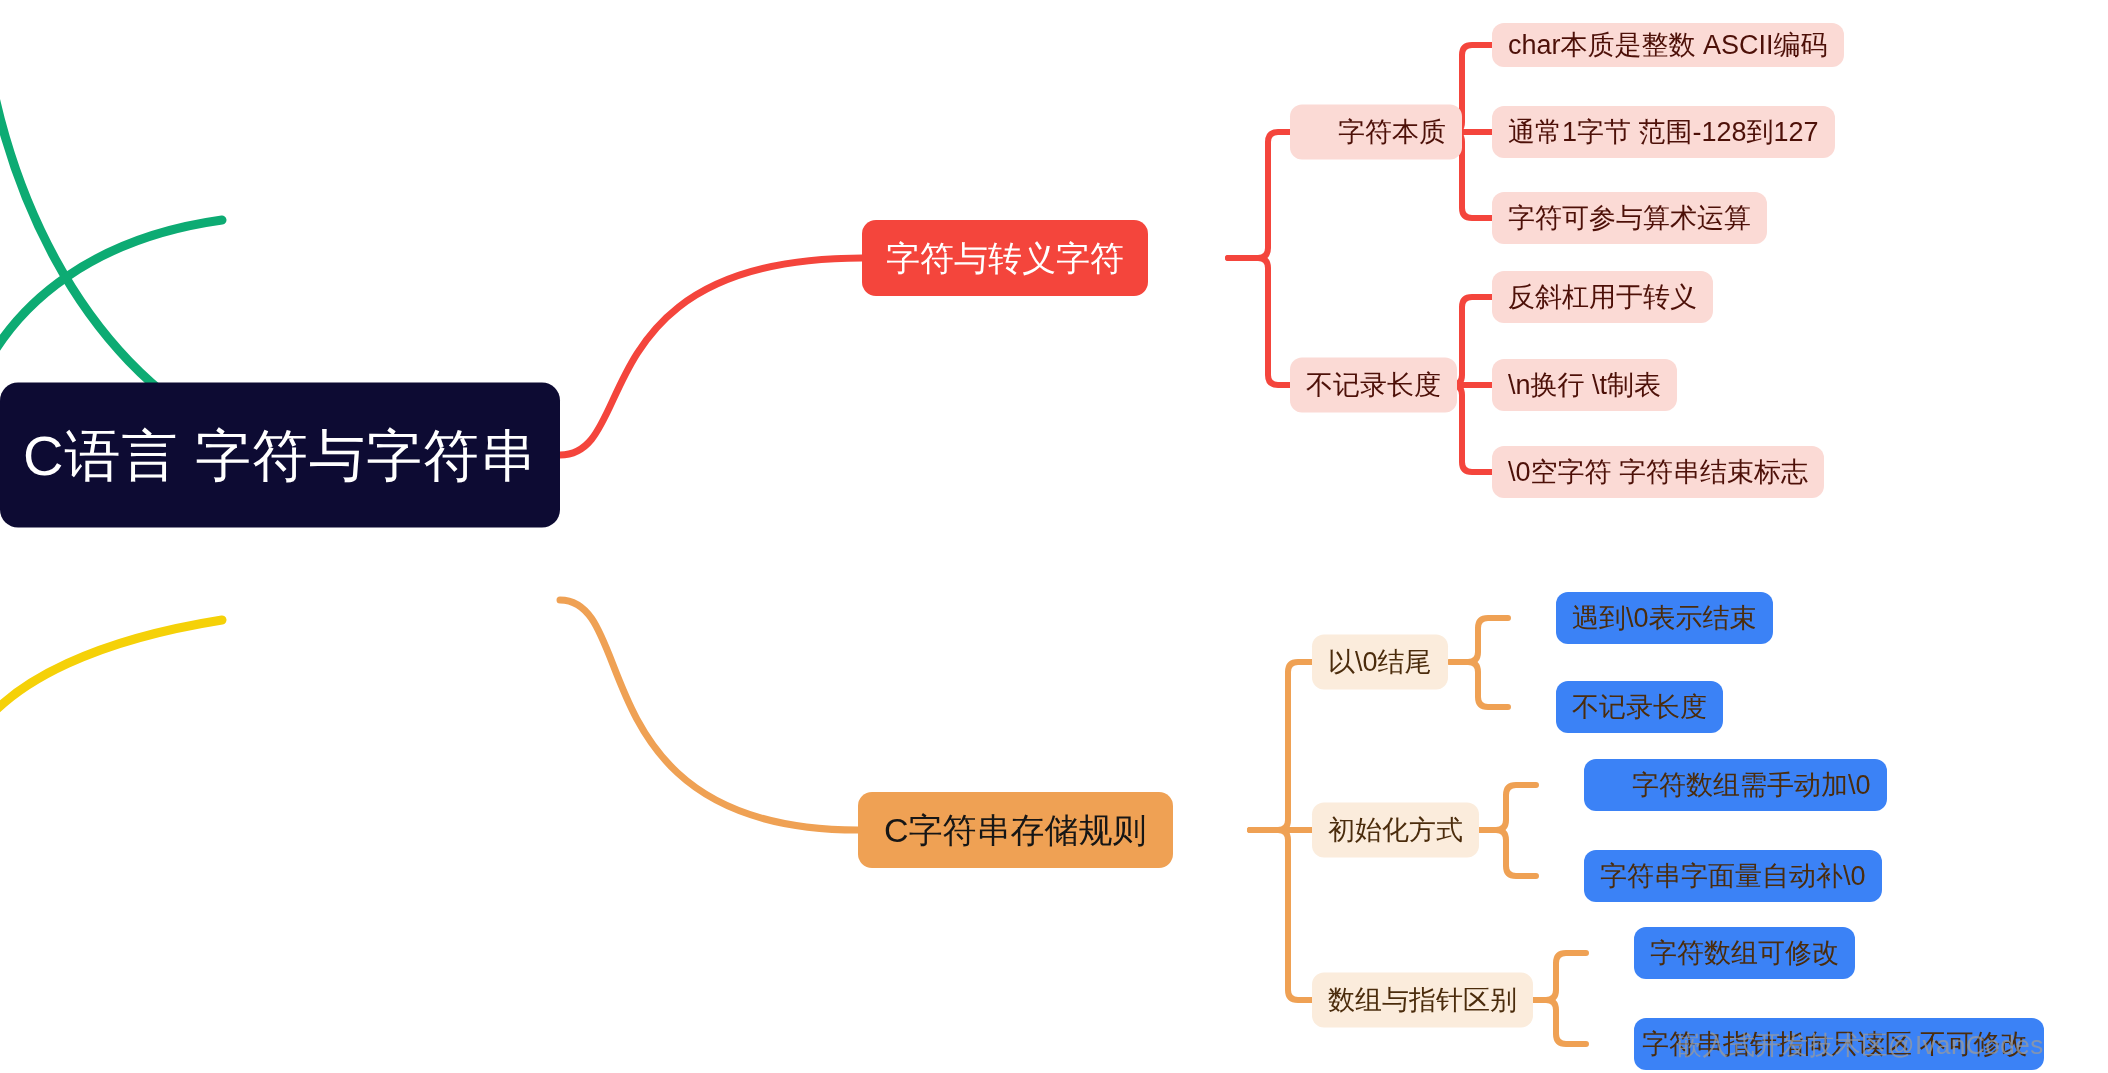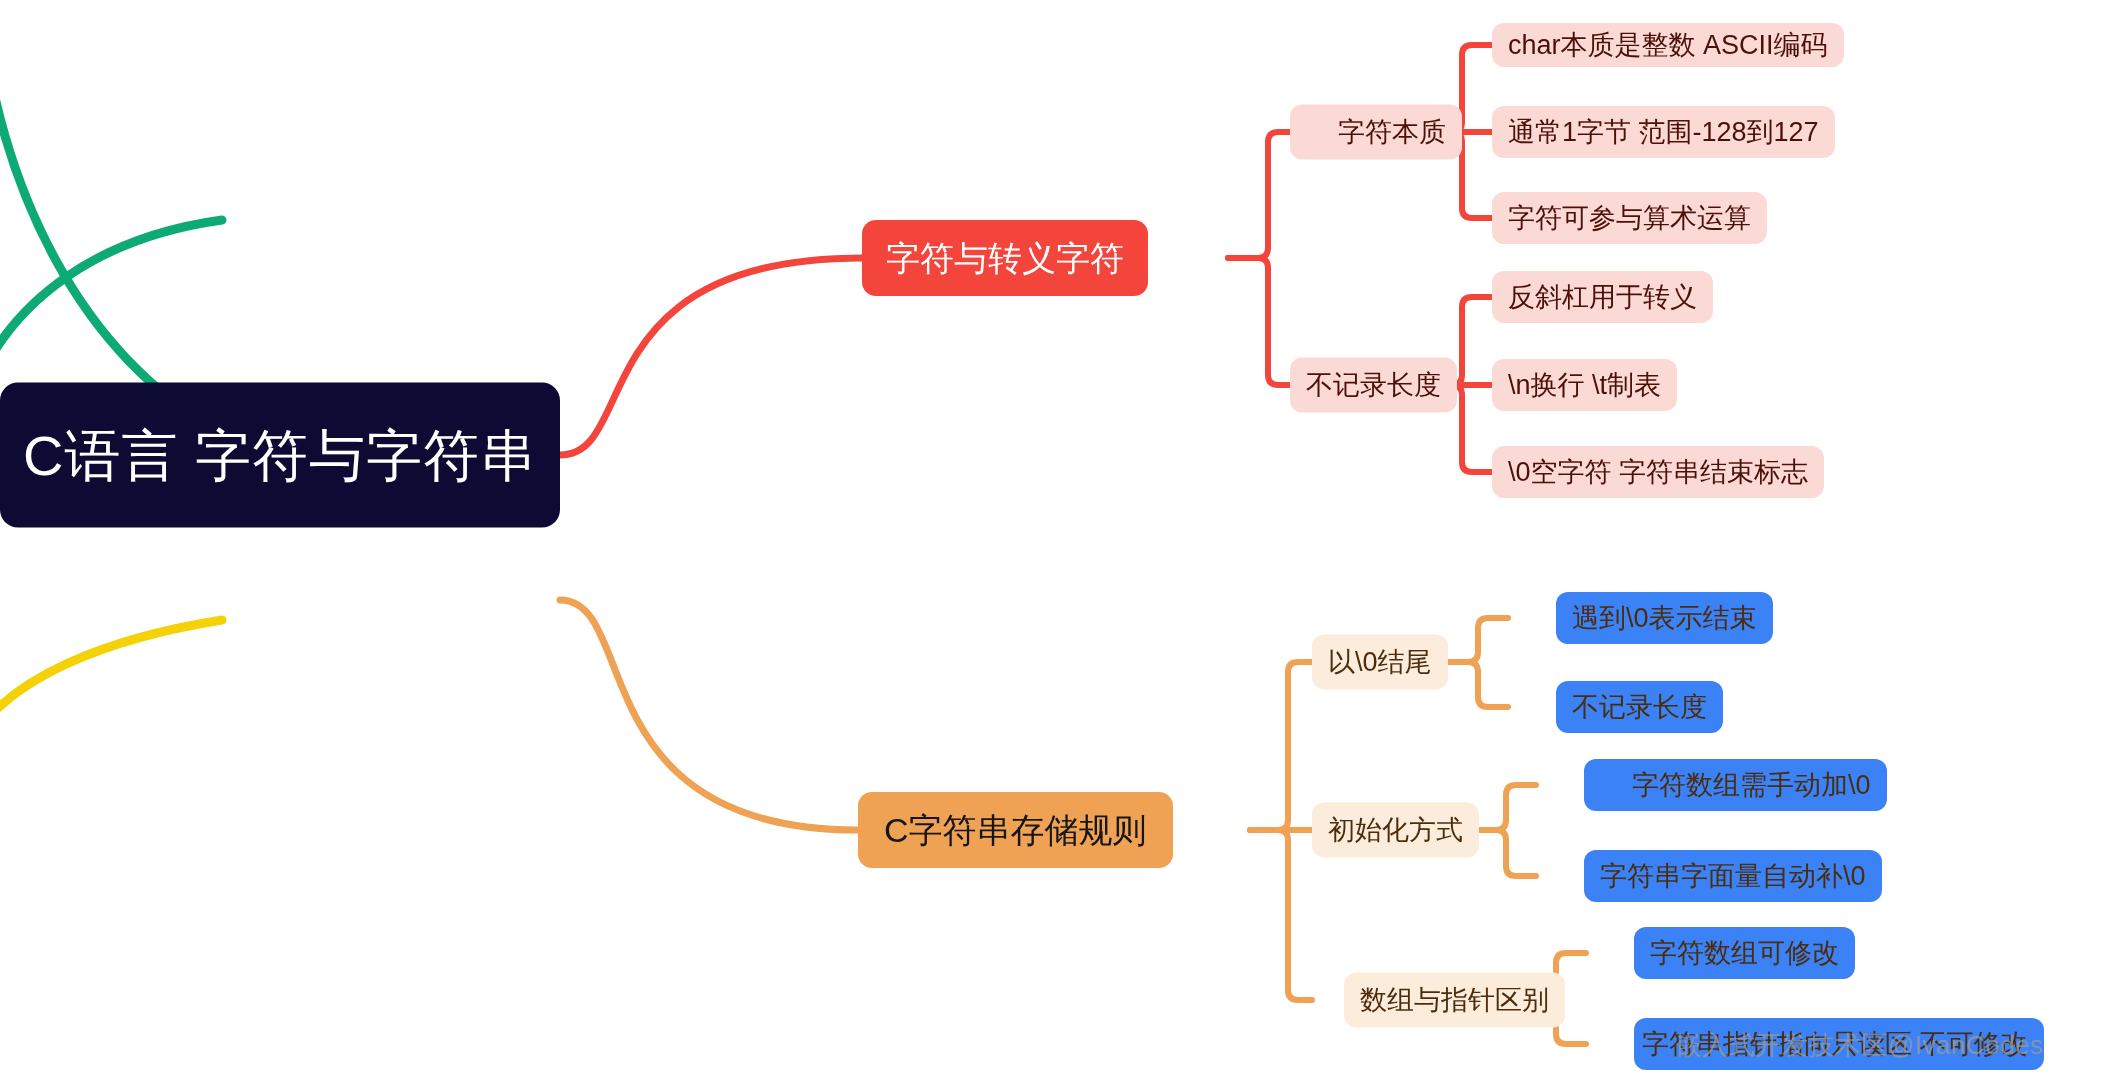--- a/index.html
+++ b/index.html
@@ -184,21 +184,21 @@
   <div class="node branch-orange" style="left:858px; top:830px; height:76px; transform:translateY(-50%);">
     <span>C字符串存储规则</span>
   </div>
 
   <div class="node sub-orange" style="left:1312px; top:662px; height:55px; transform:translateY(-50%);">
     <span>以\0结尾</span>
   </div>
   <div class="node sub-orange" style="left:1312px; top:830px; height:55px; transform:translateY(-50%);">
     <span>初始化方式</span>
   </div>
-  <div class="node sub-orange" style="left:1312px; top:1000px; height:55px; transform:translateY(-50%);margin-left:32px;">
+  <div class="node sub-orange" style="left:1312px; top:1000px; height:55px; transform:translateY(-50%);">
     <span>数组与指针区别</span>
   </div>
 
   <div class="node leaf-orange" style="left:1508px; top:618px; height:52px; transform:translateY(-50%);">
     <span>遇到\0表示结束</span>
   </div>
   <div class="node leaf-orange" style="left:1508px; top:707px; height:52px; transform:translateY(-50%);">
     <span>不记录长度</span>
   </div>
 

